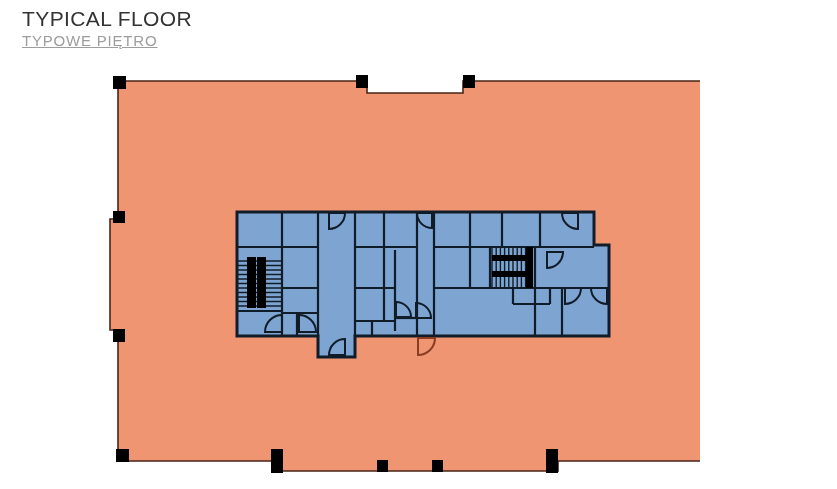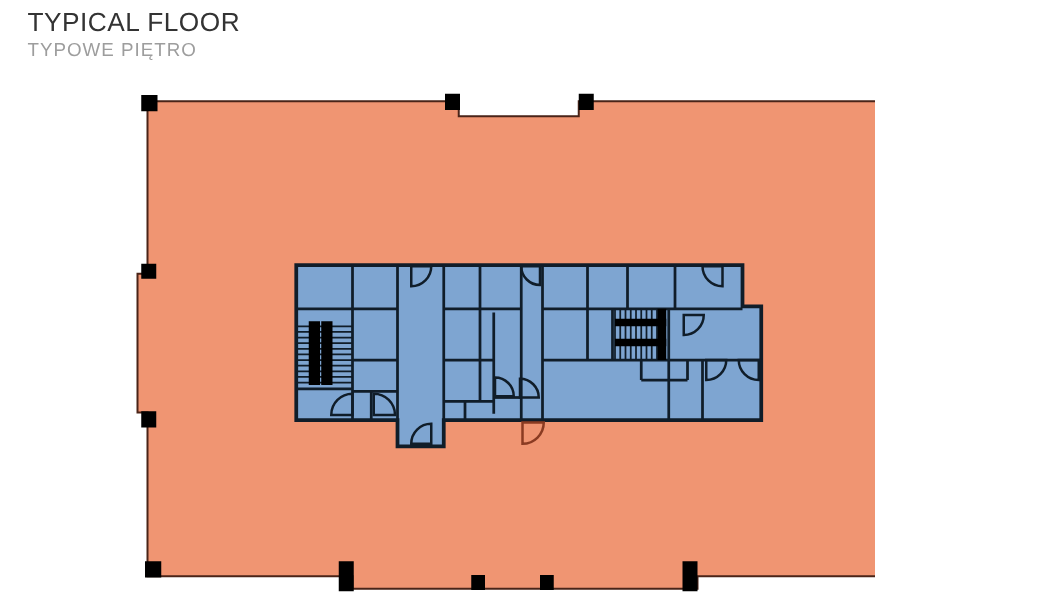--- a/index.html
+++ b/index.html
@@ -19,20 +19,21 @@
     letter-spacing:0.4px;
     color:#333333;
     line-height:1.1;
   }
   #subtitle{
     font-size:15px;
     font-weight:400;
     letter-spacing:0.8px;
     color:#9d9d9d;
     margin-top:2px;
+    text-decoration:underline;
   }
   #plan-svg{position:absolute;left:0;top:0;}
 </style>
 </head>
 <body>
 
 <div id="frame">
   <div id="header">
     <div id="title">TYPICAL FLOOR</div>
     <div id="subtitle">TYPOWE PIĘTRO</div>

